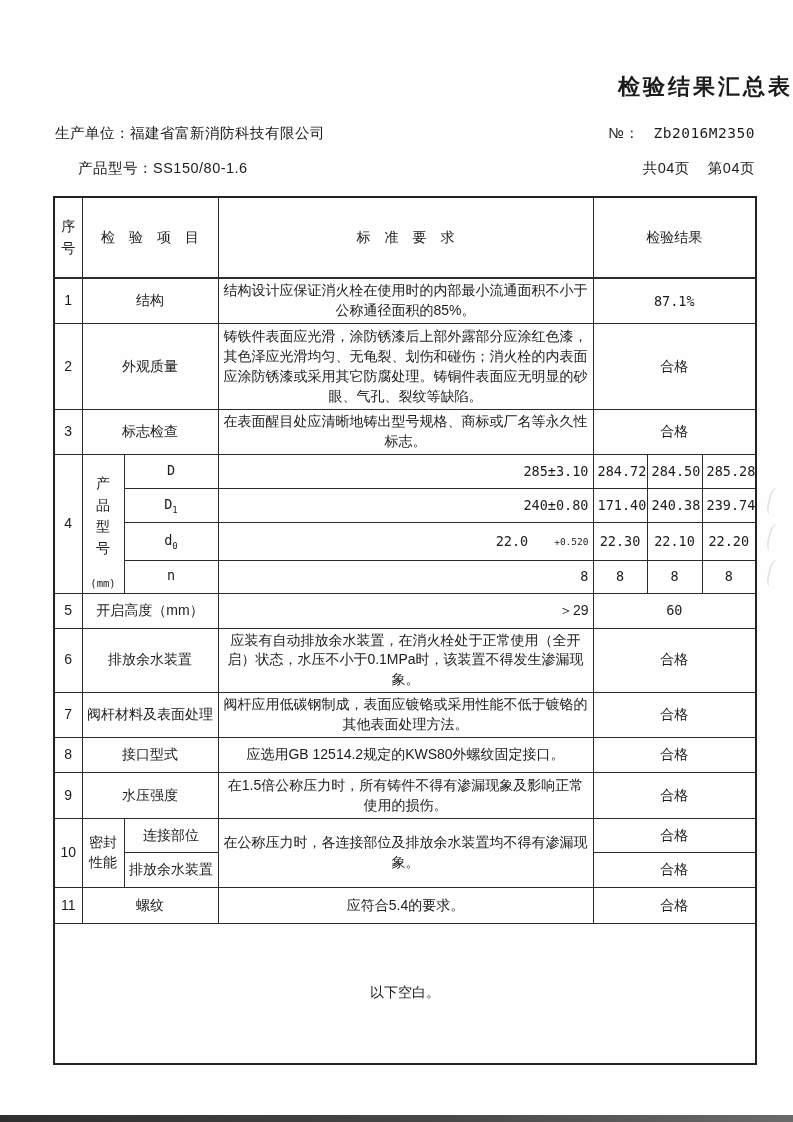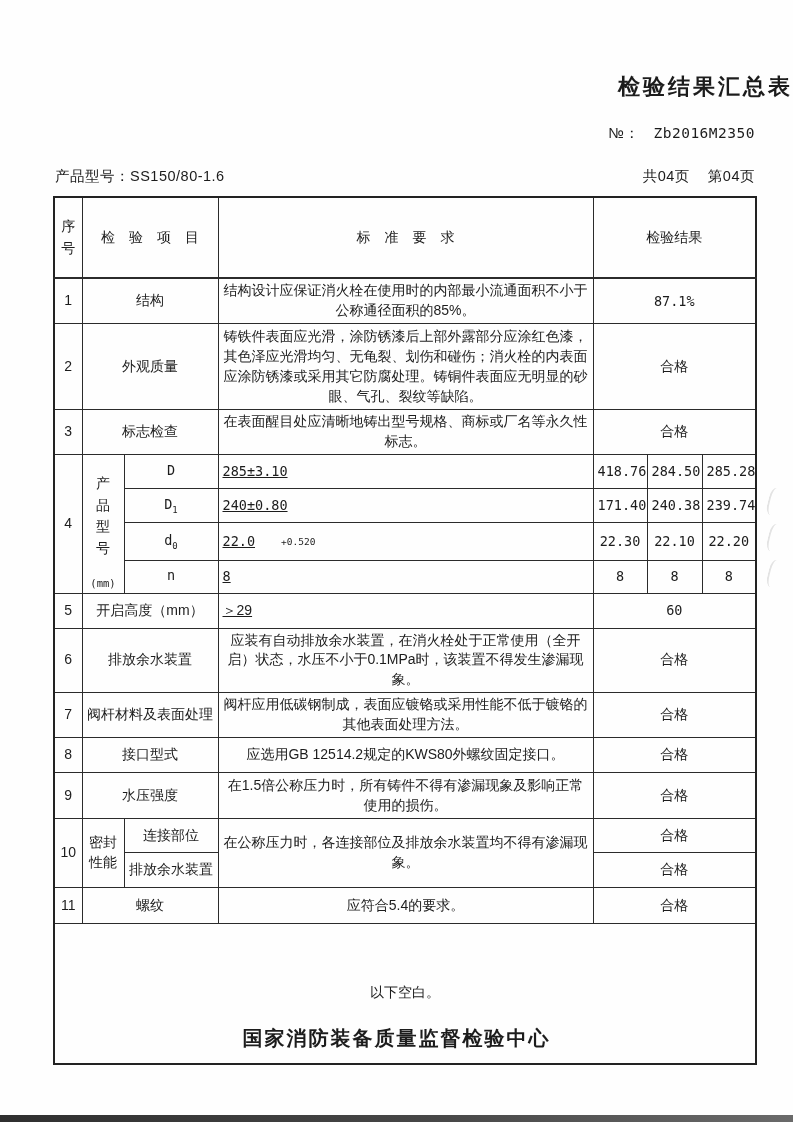--- a/index.html
+++ b/index.html
@@ -9,40 +9,40 @@
     font-family:"Liberation Sans","DejaVu Sans",sans-serif;
     -webkit-font-smoothing:antialiased;
   }
   .page{position:absolute;inset:0;}
   .doc-title{
     position:absolute;top:72px;left:0;width:100%;
     text-align:right;font-size:22px;font-weight:bold;letter-spacing:3px;
   }
   .info-line{position:absolute;left:55px;right:38px;font-size:14.5px;letter-spacing:0.5px;}
   .info-line.l1{top:124px;}
-  .info-line.l2{top:167px;}
+  .info-line.l2{top:159px;margin-left:23px;}
   .info-right{position:absolute;right:0;top:0;}
   .mono{font-family:"DejaVu Sans Mono","Liberation Mono",monospace;}
   .no-sym{margin-right:14px;}
   .pages-gap{display:inline-block;width:18px;}
 
   table.main{
     position:absolute;left:53px;top:196px;
     border-collapse:collapse;table-layout:fixed;width:702px;
     font-size:14px;
   }
   table.main td{
     border:1px solid #2b2b2b;
     padding:2px 4px;text-align:center;vertical-align:middle;
     line-height:1.42;overflow:hidden;
   }
   table.main{border:2px solid #222;}
   tr.hdr td{border-bottom-width:2px;}
   td.std{text-align:left;padding:3px 8px;}
-  td.std.center{text-align:left;text-decoration:underline;}
+  td.std.center{text-align:right;}
   td.num{font-family:"DejaVu Sans Mono","Liberation Mono",monospace;font-size:13.5px;}
   .vert{
     width:17px;margin:16px auto;word-break:break-all;line-height:1.55;text-align:center;
   }
   .vert-unit{font-size:10.5px;display:block;margin-top:1px;}
   .tol{
     display:inline-flex;flex-direction:row;align-items:center;
     font-size:9.5px;line-height:1.25;vertical-align:middle;margin-left:26px;
     font-family:"DejaVu Sans Mono","Liberation Mono",monospace;
   }
@@ -60,20 +60,21 @@
   sub{font-size:9px;}
 </style>
 </head>
 <body>
 
 <div class="page">
 
   <div class="doc-title">检验结果汇总表</div>
 
   <div class="info-line l1">
+    <span>生产单位：福建省富新消防科技有限公司</span>
     <span class="info-right">
       <span class="no-sym">№：</span><span class="mono">Zb2016M2350</span>
     </span>
   </div>
 
   <div class="info-line l2">
     <span>产品型号：SS150/80-1.6</span>
     <span class="info-right">
       <span>共04页</span><span class="pages-gap"></span><span>第04页</span>
     </span>
@@ -122,21 +123,21 @@
     </tr>
 
     <tr style="height:33px">
       <td rowspan="4">4</td>
       <td rowspan="4">
         <div class="vert">产品型号</div>
         <span class="vert-unit mono">(mm)</span>
       </td>
       <td class="num"><span>D</span><sub></sub></td>
       <td class="std center num">285±3.10</td>
-      <td class="num">418.76</td>
+      <td class="num">284.72</td>
       <td class="num">284.50</td>
       <td class="num">285.28</td>
     </tr>
     <tr style="height:33px">
       <td class="num"><span>D</span><sub>1</sub></td>
       <td class="std center num">240±0.80</td>
       <td class="num">171.40</td>
       <td class="num">240.38</td>
       <td class="num">239.74</td>
     </tr>
@@ -213,21 +214,20 @@
       <td class="std">应符合5.4的要求。</td>
       <td colspan="3">合格</td>
     </tr>
 
     <tr style="height:140px">
       <td colspan="7" class="blank-cell">以下空白。</td>
     </tr>
   </tbody>
     </table>
 
-  <div class="doc-footer">国家消防装备质量监督检验中心</div>
 
   <div class="pencil-marks">
     <span></span>
       <span></span>
       <span></span>
   </div>
 
   <div class="scan-band"></div>
 </div>
 

